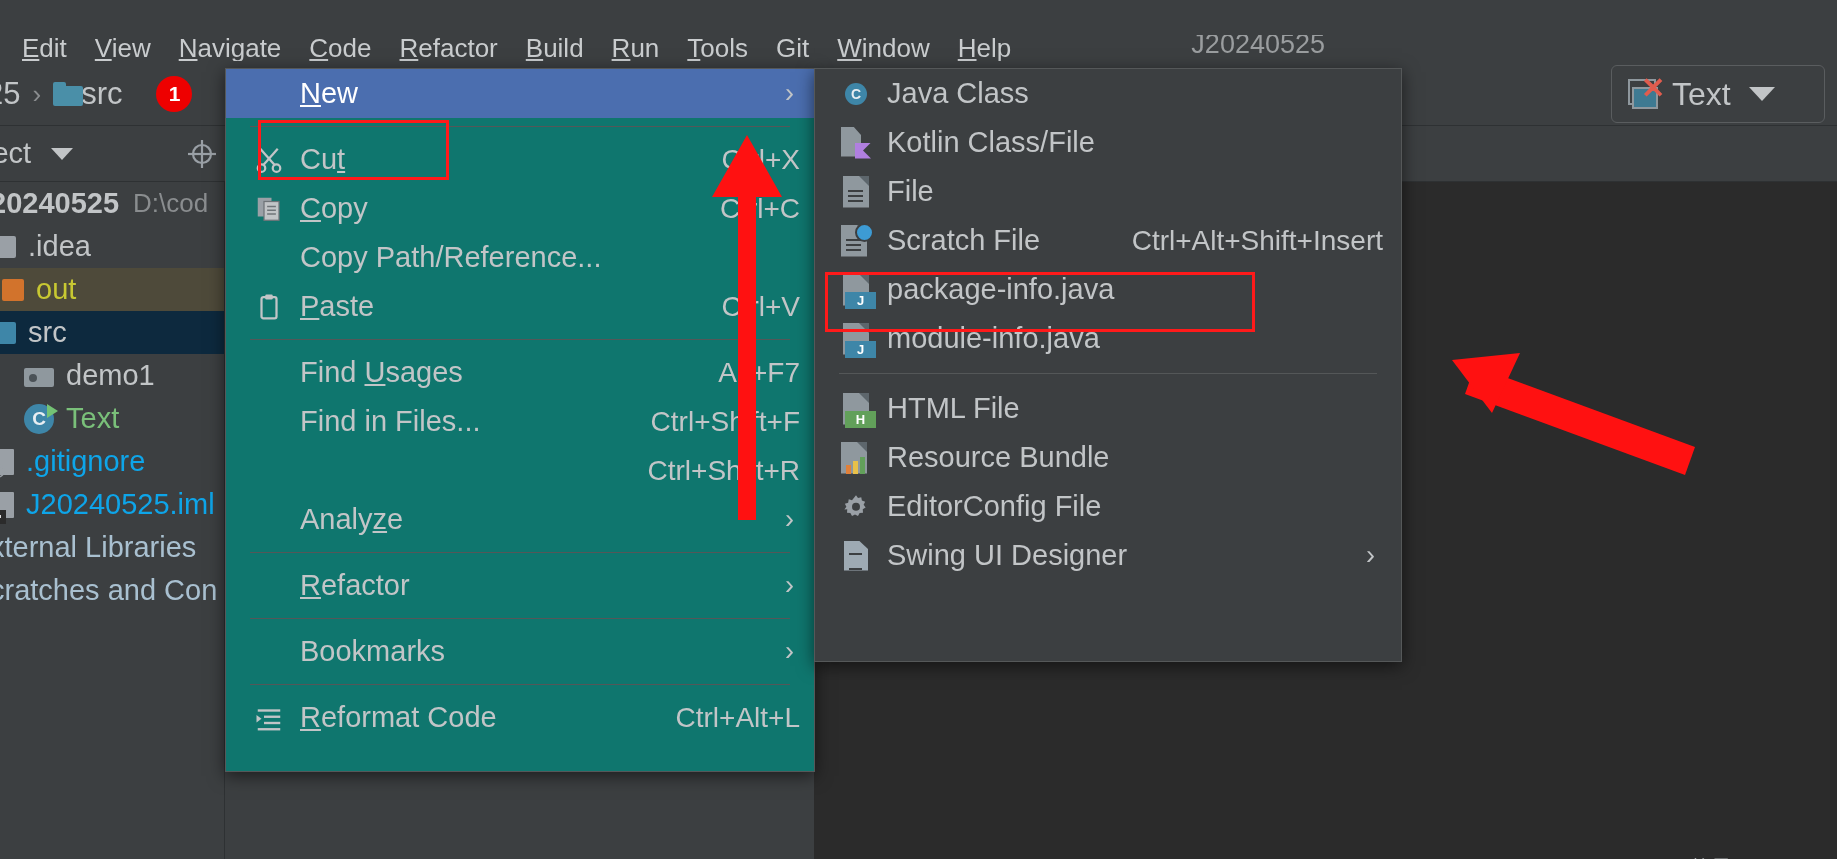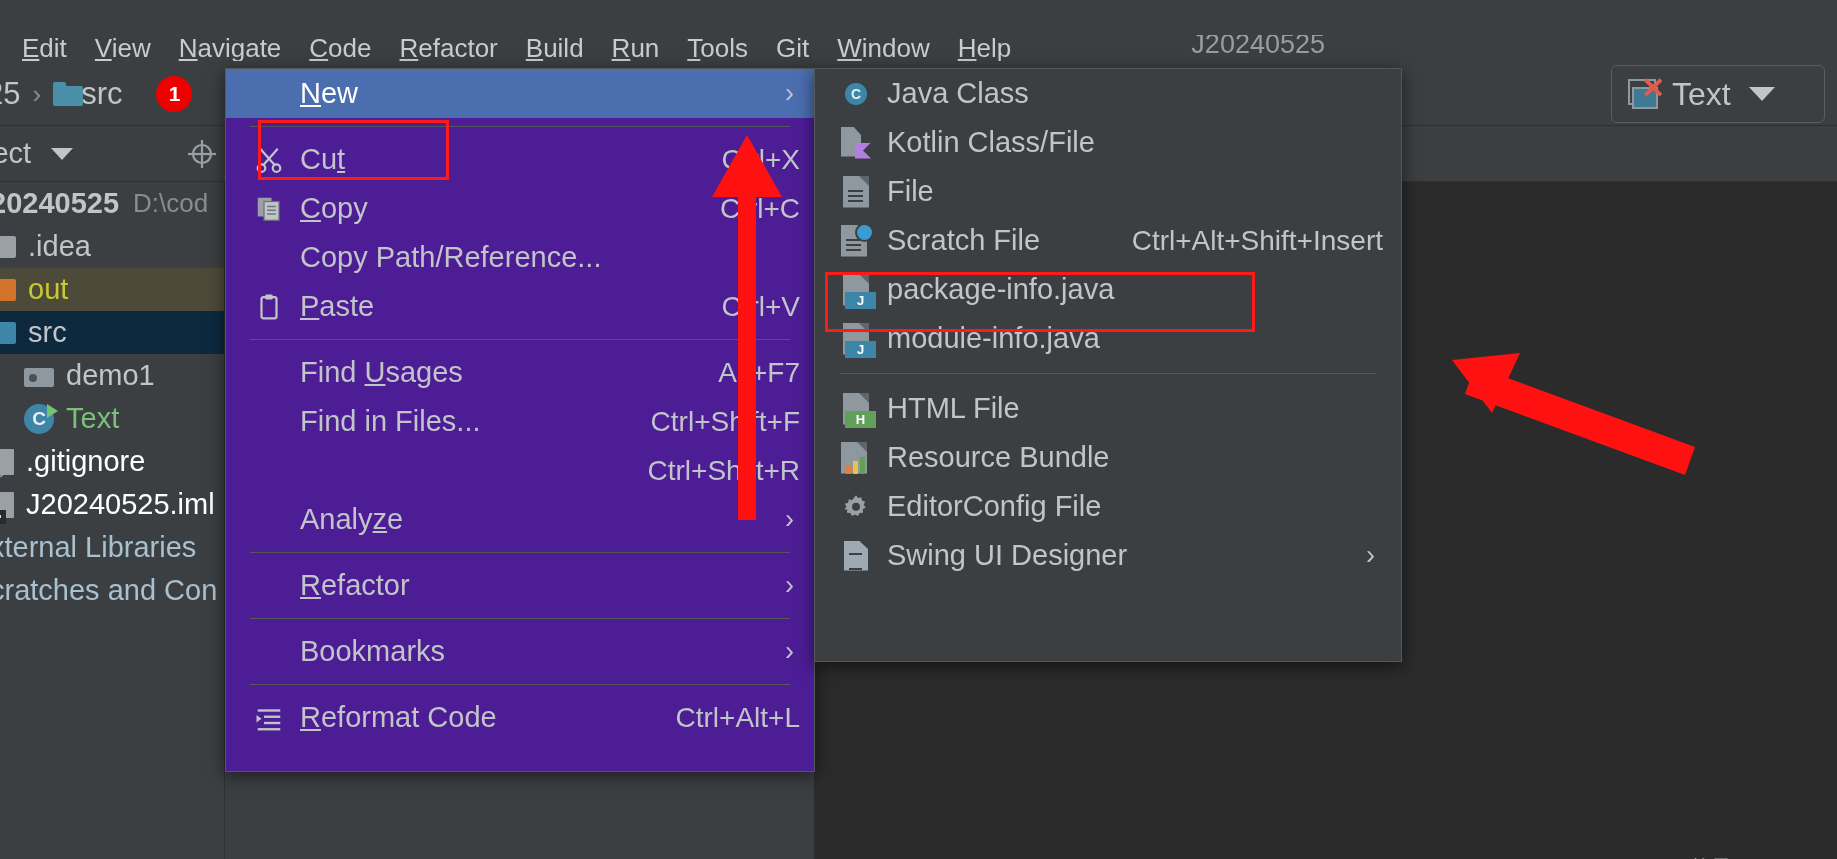--- a/index.html
+++ b/index.html
@@ -103,21 +103,21 @@
     position: relative; height: 43px;
     display: flex; align-items: center;
     white-space: nowrap;
     font-size: 29px;
   }
   .trow.sel-out { background: #4e4a3a; }
   .trow.sel-src { background: #0d293e; }
   .tname { color: #c2c5c7; }
   .tname.yellow { color: #c8c832; }
   .tname.green  { color: #7ac07a; }
-  .tname.red    { color: #ffffff; }
+  .tname.red    { color: #0ea5e9; }
   .tname.blue   { color: #a9c0d0; }
   .tpath { color: #8a8d8f; font-size: 26px; margin-left: 14px; }
 
   .ic-sq {
     width: 22px; height: 22px; border-radius: 2px;
     display: inline-block; margin-right: 12px; flex: none;
   }
   .ic-sq.gray   { background: #9aa0a6; }
   .ic-sq.orange { background: #d2732c; }
   .ic-sq.blue   { background: #3e86a8; }
@@ -156,21 +156,21 @@
   }
   .ic-file .ovl {
     position: absolute; left: -2px; bottom: -4px;
     width: 16px; height: 16px;
   }
 
   
   .ctxmenu {
     position: absolute; left: 225px; top: 33px;
     width: 588px; height: 702px;
-    background: #4c1d95;
+    background: #0f766e;
     border: 1px solid #555859;
     box-shadow: 0 4px 16px rgba(0,0,0,.55);
   }
   .mi {
     position: relative; height: 49px;
     display: flex; align-items: center;
     font-size: 29px; color: #c2c5c7;
     padding-left: 26px;
     white-space: nowrap;
   }
@@ -410,21 +410,21 @@
     <div class="trow" style="padding-left:0">
       <span class="tname" style="font-weight:bold;margin-left:-10px">20240525</span>
       <span class="tpath">D:\cod</span>
     </div>
 
     <div class="trow" style="padding-left:0">
       <span class="ic-sq gray" style="margin-left:-6px"></span>
       <span class="tname">.idea</span>
     </div>
 
-    <div class="trow sel-out" style="padding-left:0">
+    <div class="trow sel-out" style="padding-left:8px">
       <span class="ic-sq orange" style="margin-left:-6px"></span>
       <span class="tname yellow">out</span>
     </div>
 
     <div class="trow sel-src" style="padding-left:0">
       <span class="ic-sq blue" style="margin-left:-6px"></span>
       <span class="tname">src</span>
     </div>
 
     <div class="trow" style="padding-left:24px">

